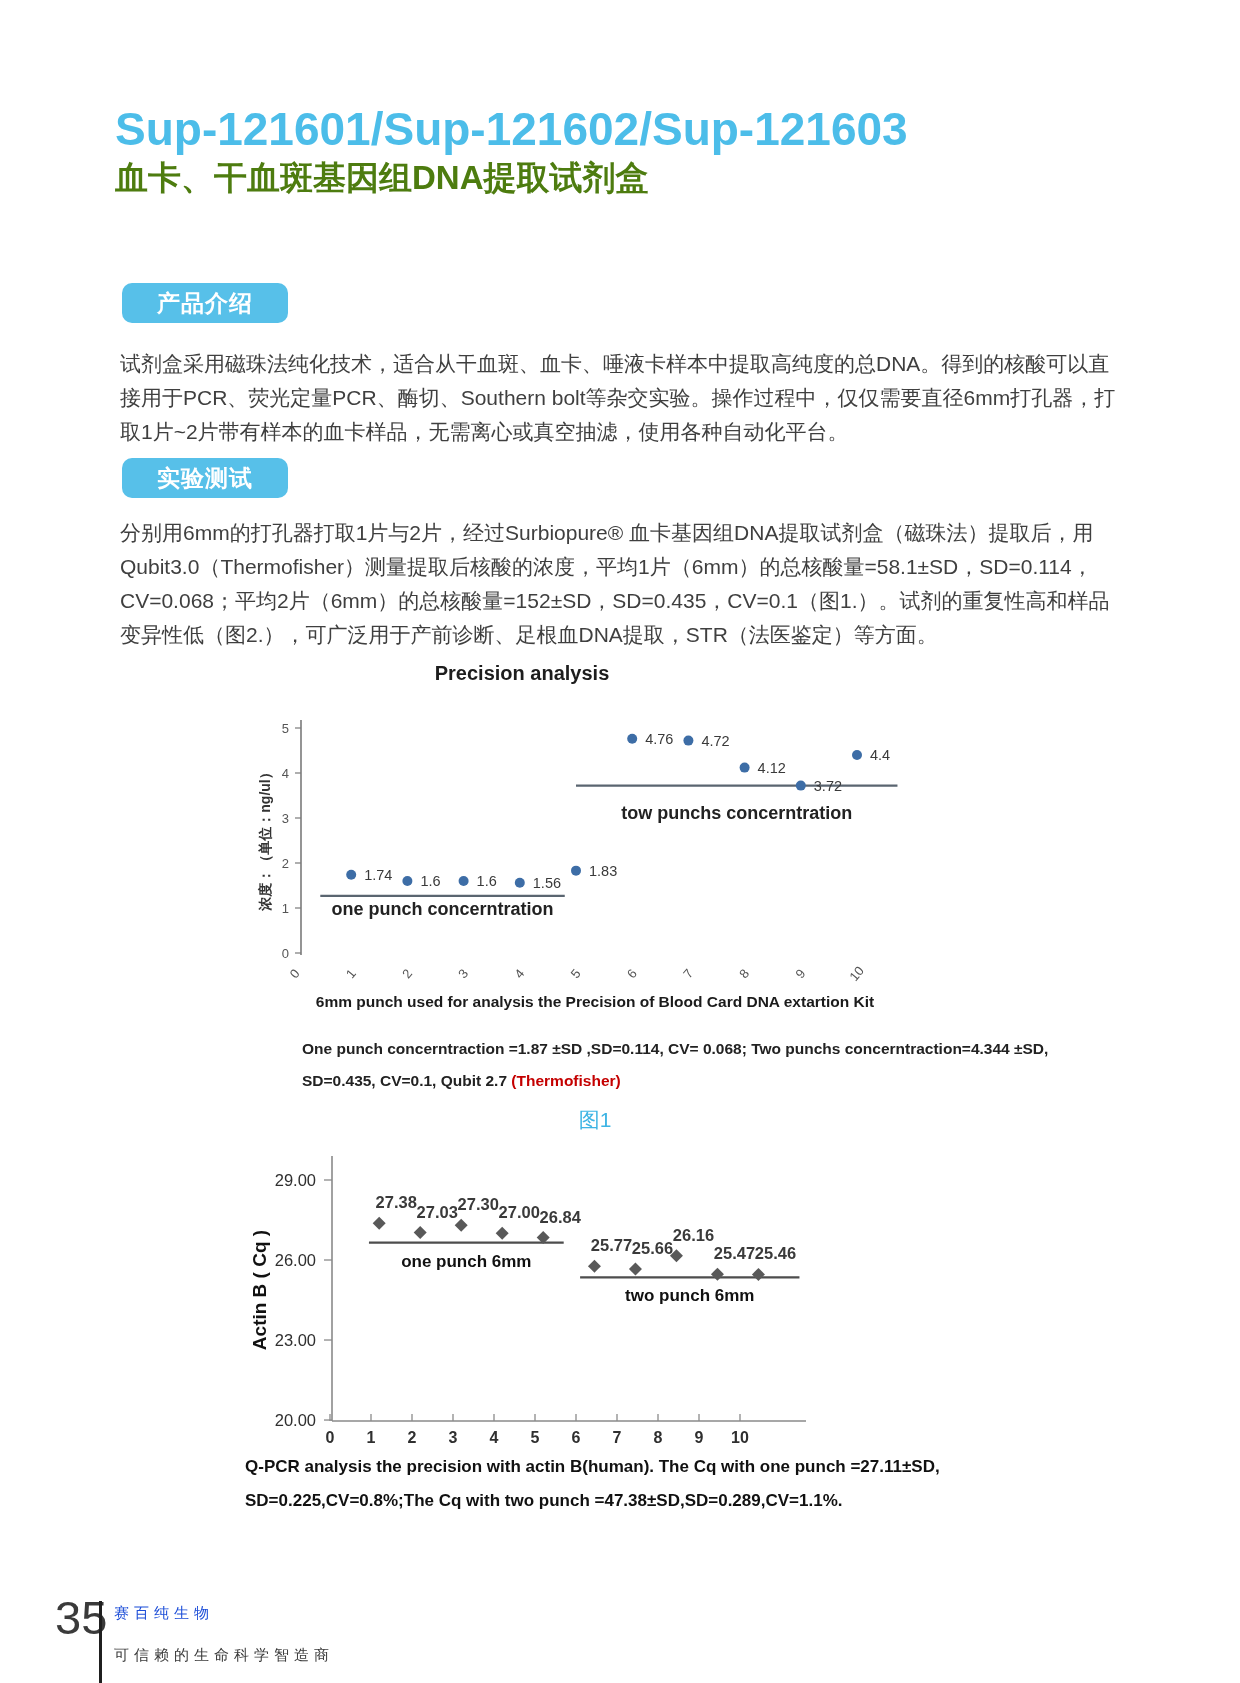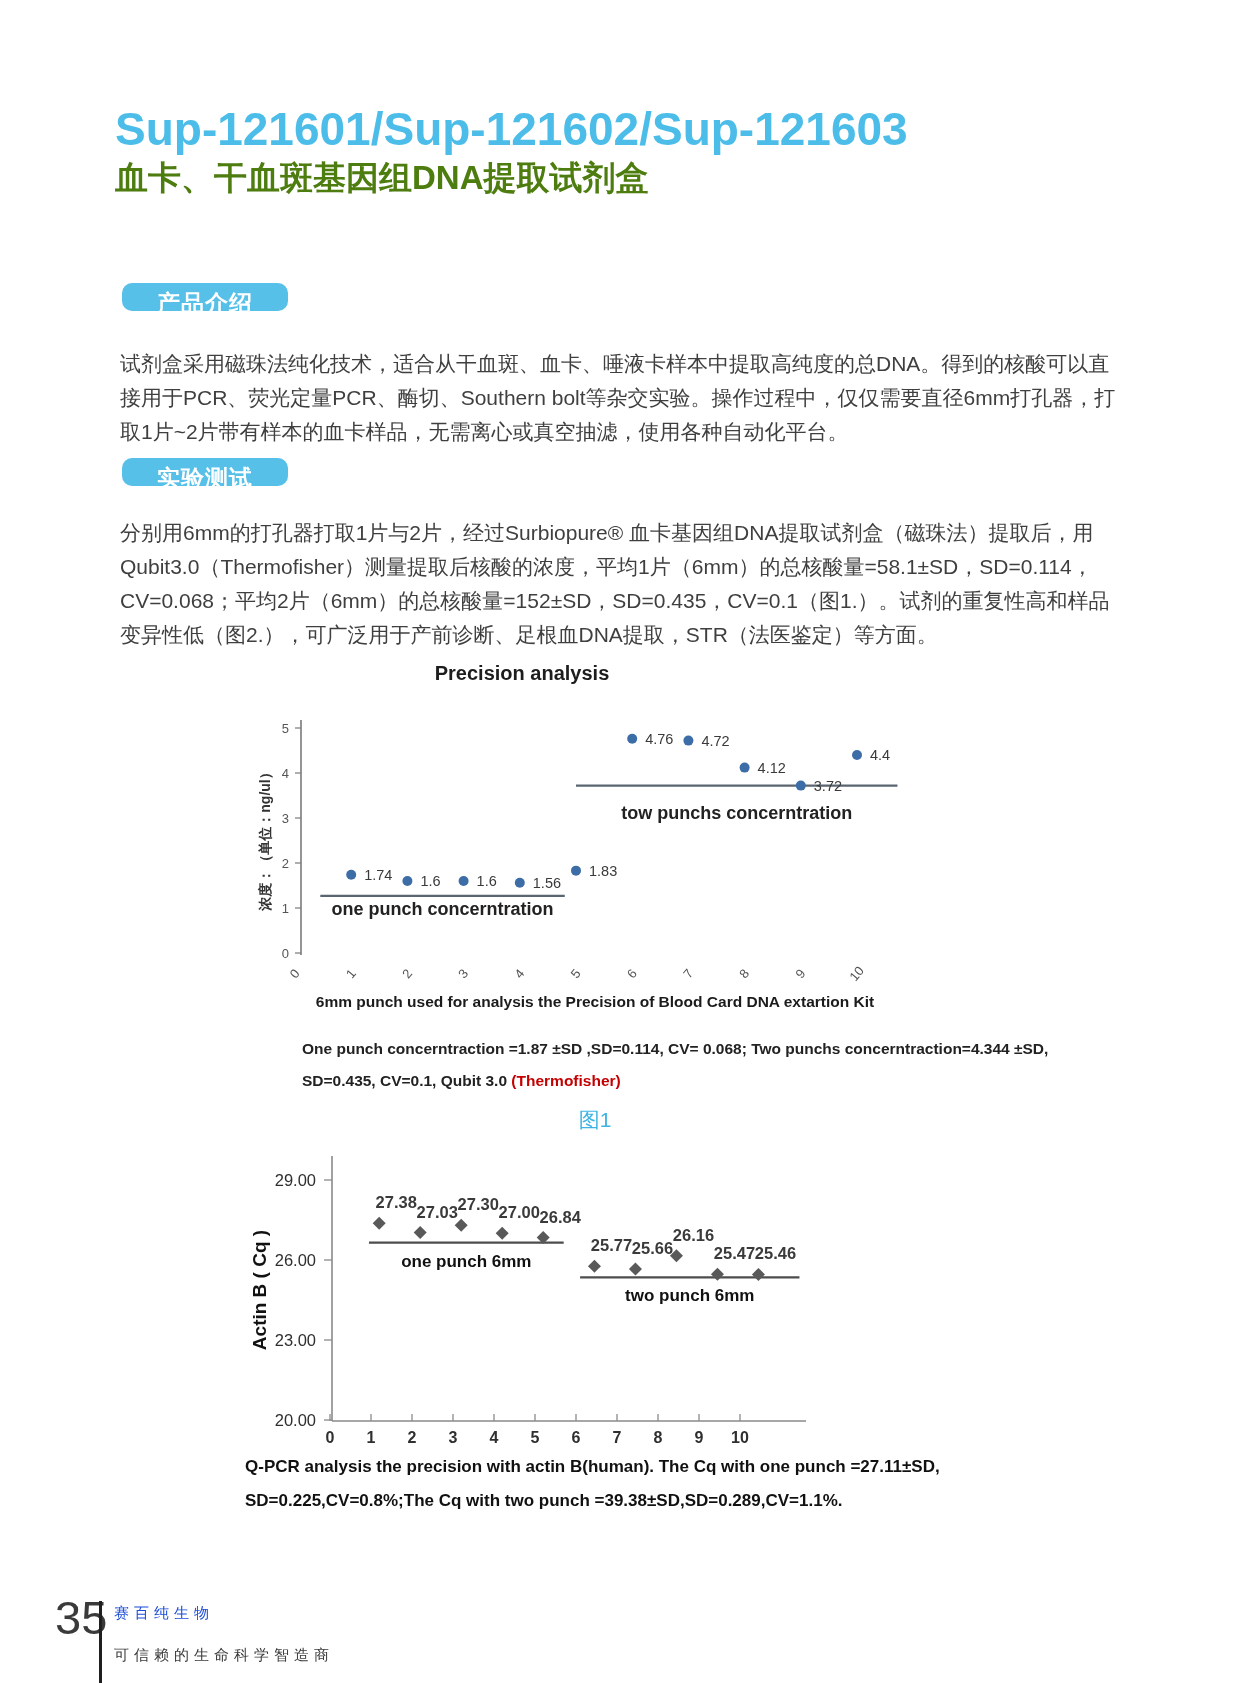--- a/index.html
+++ b/index.html
@@ -1,21 +1,21 @@
 <!DOCTYPE html>
 <html><head>
 <meta charset="utf-8">
 <style>
   html,body{margin:0;padding:0;background:#ffffff;}
   .page{position:relative;width:1240px;height:1683px;background:#fff;overflow:hidden;
         font-family:"Liberation Sans",sans-serif;color:#3f3f3f;}
   .abs{position:absolute;}
   .page-title{left:115px;top:102px;font-size:46px;font-weight:700;color:#4cbde9;letter-spacing:0px;}
   .page-subtitle{left:115px;top:156px;font-size:33px;font-weight:700;color:#4d7c0f;}
-  .badge{width:166px;height:28px;background:#57c0e9;border-radius:10px;color:#fff;
+  .badge{width:166px;height:40px;background:#57c0e9;border-radius:10px;color:#fff;
          font-size:23px;font-weight:700;text-align:center;line-height:40px;letter-spacing:1px;}
   .badge1{left:122px;top:283px;}
   .badge2{left:122px;top:458px;}
   .body-para{left:120px;width:1010px;font-size:21px;line-height:34px;color:#3f3f3f;}
   .para1{top:347px;}
   .para2{top:516px;}
   .fig-cap-title{left:250px;top:993px;width:690px;text-align:center;font-size:15.5px;
                  font-weight:700;color:#1b1b1b;}
   .fig-cap{left:302px;font-size:15.5px;font-weight:600;color:#222;}
   .cap-l1{top:1040px;}
@@ -95,21 +95,21 @@
       <text x="507.6" y="124.6" font-size="14.5" fill="#3a3a3a">4.12</text>
       <circle cx="550.8" cy="137.6" r="5" fill="#3d6da6"></circle>
       <text x="563.8" y="142.6" font-size="14.5" fill="#3a3a3a">3.72</text>
       <circle cx="607" cy="106.99999999999997" r="5" fill="#3d6da6"></circle>
       <text x="620" y="111.99999999999997" font-size="14.5" fill="#3a3a3a">4.4</text>
       <text x="486.732" y="170.9" font-size="18" text-anchor="middle" fill="#222" font-weight="600">tow punchs concerntration</text>
     </svg>
 
   <div class="abs fig-cap-title">6mm  punch used for analysis the Precision of Blood Card DNA extartion  Kit</div>
   <div class="abs fig-cap cap-l1">One punch concerntraction =1.87 ±SD ,SD=0.114, CV= 0.068; Two punchs concerntraction=4.344 ±SD,</div>
-  <div class="abs fig-cap cap-l2"><span>SD=0.435, CV=0.1,  Qubit 3.0 </span><span class="brand-red">(Thermofisher)</span></div>
+  <div class="abs fig-cap cap-l2"><span>SD=0.435, CV=0.1,  Qubit 2.7 </span><span class="brand-red">(Thermofisher)</span></div>
 
   <div class="abs fig-label fig-label1">图1</div>
 
   <svg id="chart2" class="abs" style="left:240px;top:1140px;" width="680" height="312">
       <line x1="92" y1="16" x2="92" y2="281" stroke="#8a8a8a" stroke-width="1.6"></line>
       <line x1="92" y1="281" x2="566" y2="281" stroke="#8a8a8a" stroke-width="1.6"></line>
       <line x1="84" y1="40" x2="92" y2="40" stroke="#8a8a8a" stroke-width="1.3"></line>
       <text x="76" y="46" font-size="16.5" text-anchor="end" fill="#2f2f2f">29.00</text>
       <line x1="84" y1="120.01" x2="92" y2="120.01" stroke="#8a8a8a" stroke-width="1.3"></line>
       <text x="76" y="126.01" font-size="16.5" text-anchor="end" fill="#2f2f2f">26.00</text>
@@ -160,21 +160,21 @@
       <polygon points="436.45,109.2428 442.95,115.7428 436.45,122.2428 429.95,115.7428" fill="#595959"></polygon>
       <text x="453.45" y="100.7428" font-size="16.5" text-anchor="middle" fill="#3a3a3a" font-weight="600">26.16</text>
       <polygon points="477.45,127.64510000000004 483.95,134.14510000000004 477.45,140.64510000000004 470.95,134.14510000000004" fill="#595959"></polygon>
       <text x="494.45" y="119.14510000000004" font-size="16.5" text-anchor="middle" fill="#3a3a3a" font-weight="600">25.47</text>
       <polygon points="518.45,127.91179999999997 524.95,134.41179999999997 518.45,140.91179999999997 511.95000000000005,134.41179999999997" fill="#595959"></polygon>
       <text x="535.45" y="119.41179999999997" font-size="16.5" text-anchor="middle" fill="#3a3a3a" font-weight="600">25.46</text>
       <text x="449.77500000000003" y="161.34549999999996" font-size="17" text-anchor="middle" fill="#111" font-weight="bold">two punch 6mm</text>
     </svg>
 
   <div class="abs fig2-cap f2-l1">Q-PCR analysis the precision with actin B(human). The Cq with one punch =27.11±SD,</div>
-  <div class="abs fig2-cap f2-l2">SD=0.225,CV=0.8%;The Cq with two punch =39.38±SD,SD=0.289,CV=1.1%.</div>
+  <div class="abs fig2-cap f2-l2">SD=0.225,CV=0.8%;The Cq with two punch =47.38±SD,SD=0.289,CV=1.1%.</div>
 
 
   <div class="abs page-num">35</div>
   <div class="abs footer-divider"></div>
   <div class="abs brand1">赛百纯生物</div>
   <div class="abs brand2">可信赖的生命科学智造商</div>
 
 </div>
 
 </body></html>

